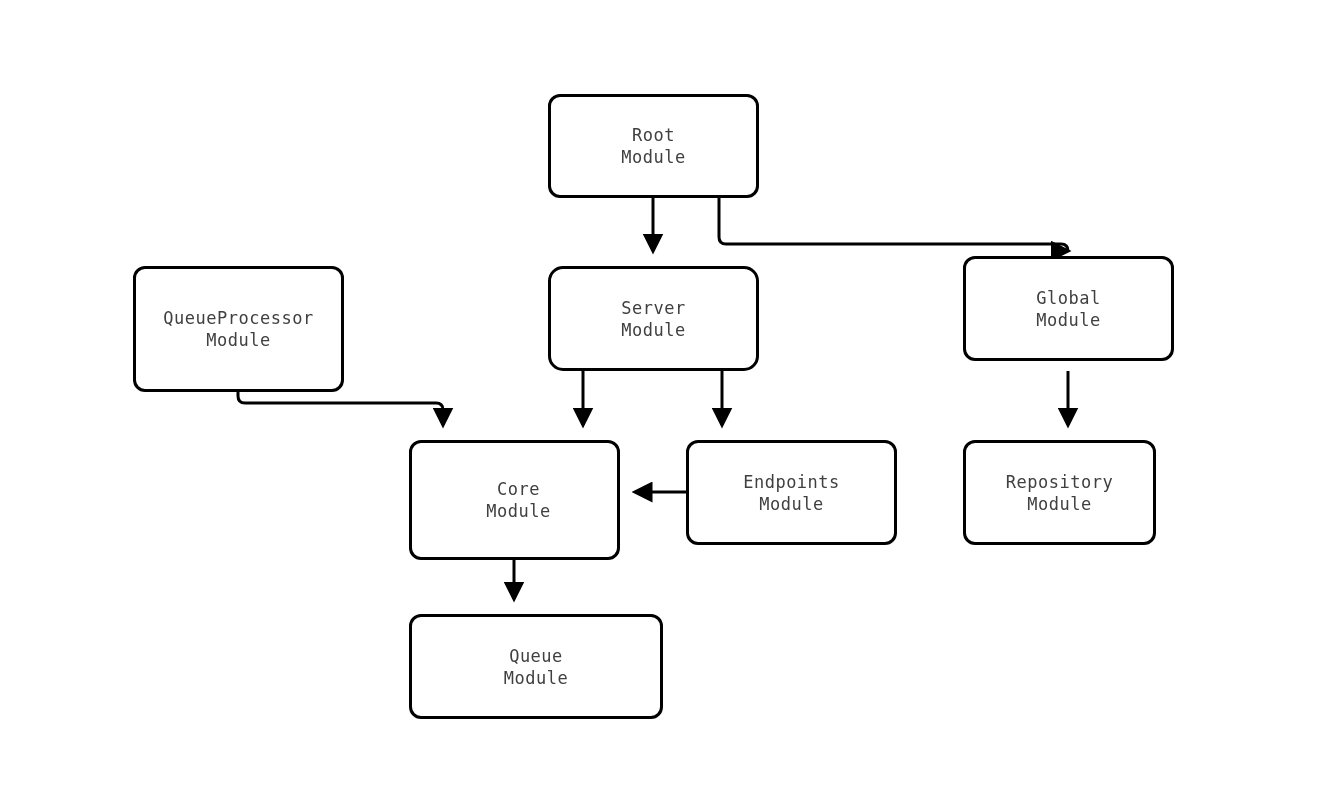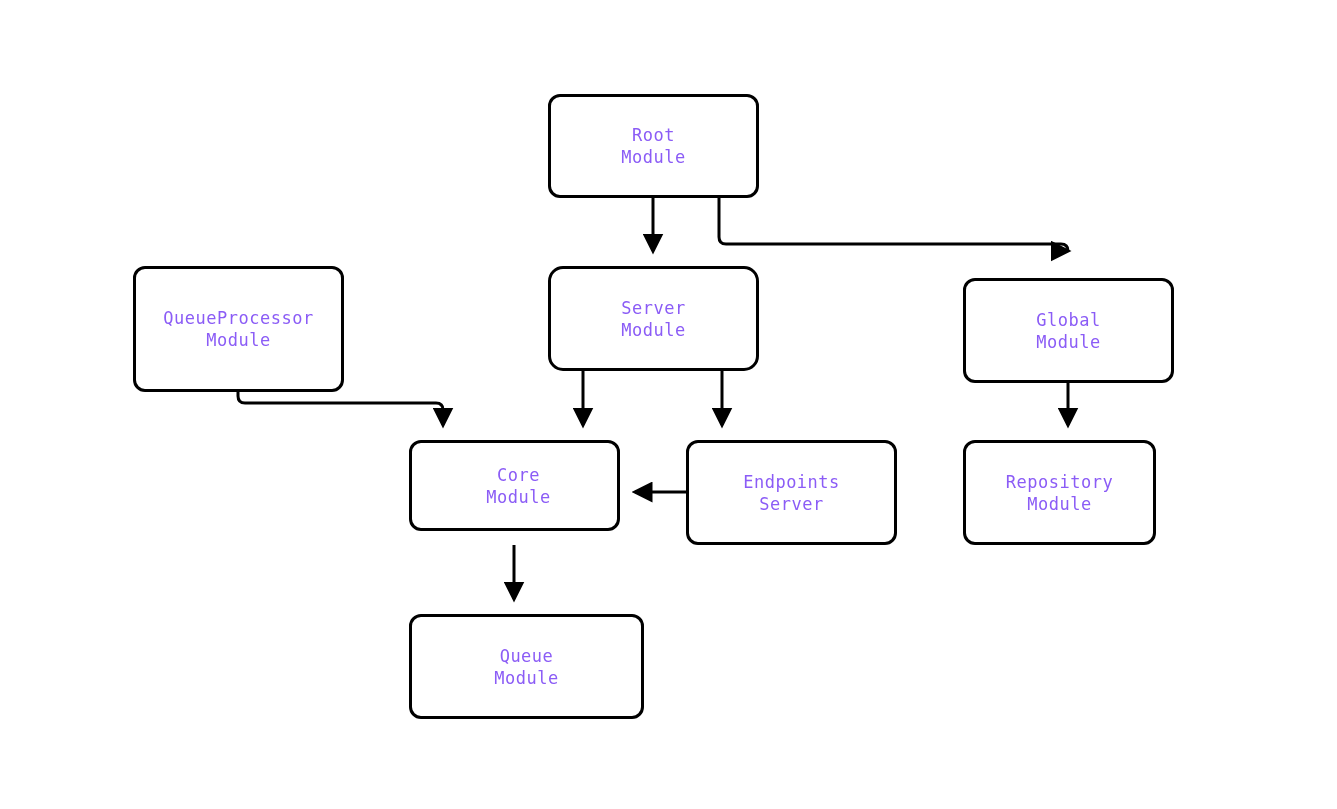--- a/index.html
+++ b/index.html
@@ -31,21 +31,21 @@
     display: flex;
     align-items: center;
     justify-content: center;
     text-align: center;
     z-index: 2;
   }
   .node-label {
     font-family: "DejaVu Sans Mono", monospace;
     font-size: 17px;
     line-height: 22px;
-    color: #8b5cf6;
+    color: #404040;
     white-space: pre;
     letter-spacing: 0.5px;
   }
 </style>
 </head>
 <body>
 
 <div id="canvas">
 
   <svg id="edges" viewBox="0 0 1337 809" xmlns="http://www.w3.org/2000/svg">
@@ -72,35 +72,35 @@
 Module</div>
       </div>
       <div class="node" style="left: 133px; top: 266px; width: 211px; height: 126px;">
         <div class="node-label">QueueProcessor
 Module</div>
       </div>
       <div class="node" style="left: 548px; top: 266px; width: 211px; height: 105px; border-radius: 15px;">
         <div class="node-label">Server
 Module</div>
       </div>
-      <div class="node" style="left: 963px; top: 278px; width: 211px; height: 105px;">
+      <div class="node" style="left: 963px; top: 256px; width: 211px; height: 105px;">
         <div class="node-label">Global
 Module</div>
       </div>
-      <div class="node" style="left: 409px; top: 440px; width: 211px; height: 91px; padding-left: 8px;">
+      <div class="node" style="left: 409px; top: 440px; width: 211px; height: 120px; padding-left: 8px;">
         <div class="node-label">Core
 Module</div>
       </div>
       <div class="node" style="left: 686px; top: 440px; width: 211px; height: 105px;">
         <div class="node-label">Endpoints
-Server</div>
+Module</div>
       </div>
       <div class="node" style="left: 963px; top: 440px; width: 193px; height: 105px;">
         <div class="node-label">Repository
 Module</div>
       </div>
-      <div class="node" style="left: 409px; top: 614px; width: 235px; height: 105px;">
+      <div class="node" style="left: 409px; top: 614px; width: 254px; height: 105px;">
         <div class="node-label">Queue
 Module</div>
       </div>
     </div>
 
 </div>
 
 </body></html>

